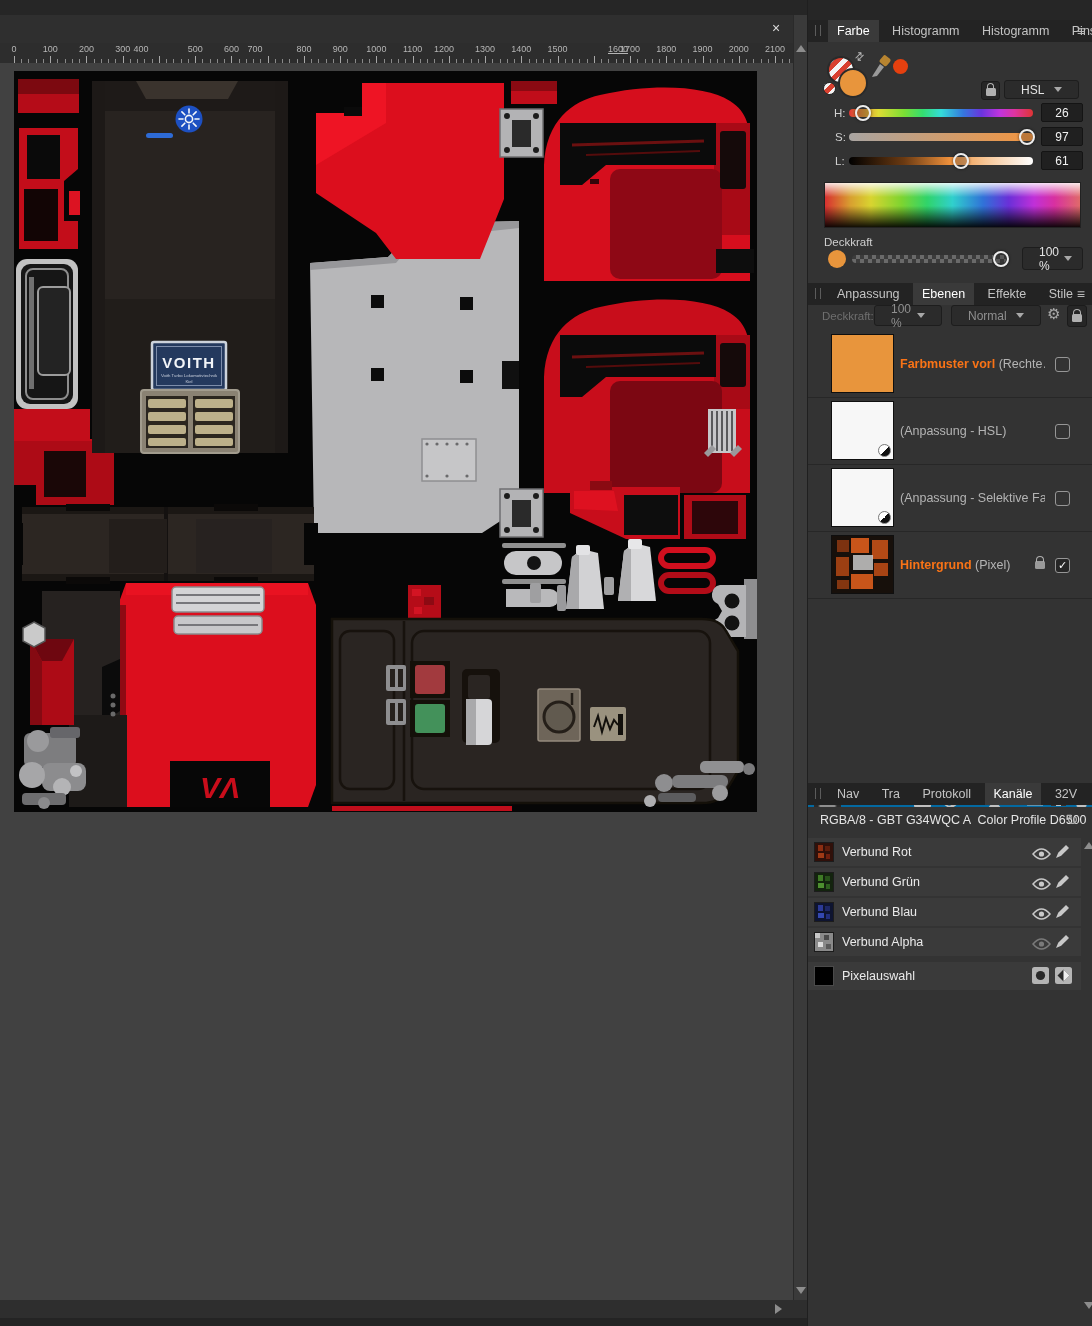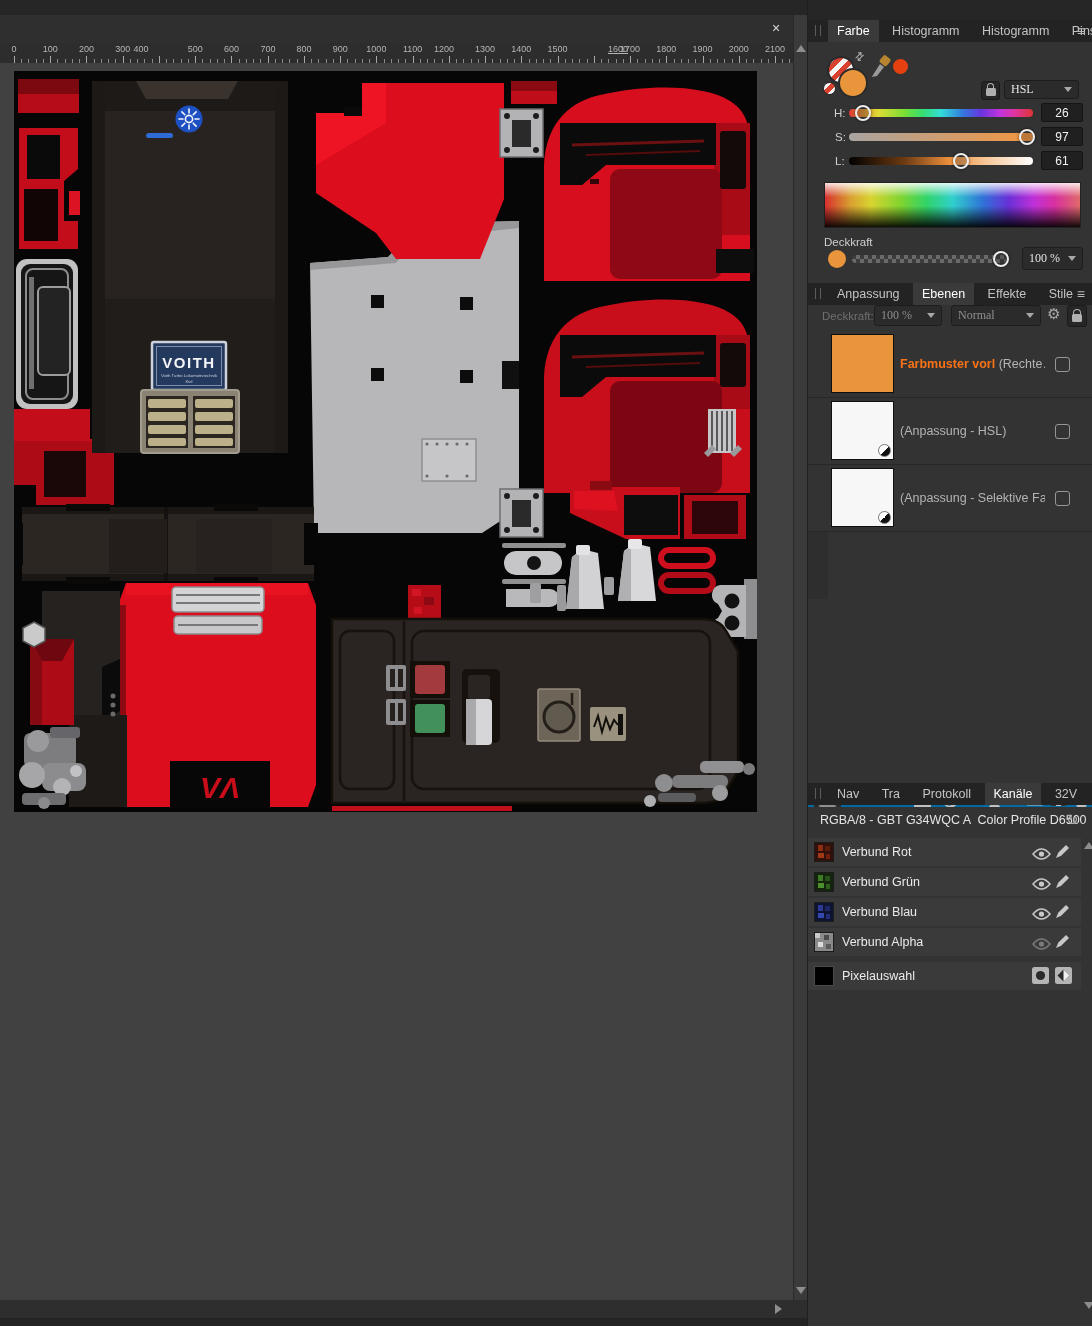--- a/index.html
+++ b/index.html
@@ -30,21 +30,21 @@
   .ptop{position:absolute;left:0;width:285px;height:20px;background:#262626;}
   .tabrow{position:absolute;left:0;width:285px;height:22px;background:#232323;white-space:nowrap;padding-left:20px;box-sizing:border-box;}
   .tab{display:inline-block;height:22px;line-height:22px;padding:0 9px;font-size:12.5px;color:#c4c4c4;}
   .tab.active{background:#3a3a3a;color:#fff;}
   .grip{position:absolute;left:7px;top:5px;width:4px;height:11px;border-left:1.5px solid #5c5c5c;border-right:1.5px solid #5c5c5c;}
   .menu-icon{position:absolute;right:8px;top:3px;color:#b8b8b8;font-size:14px;}
 
   
   .swatch-ring{position:absolute;border-radius:50%;box-sizing:border-box;}
   .stripes{background:repeating-linear-gradient(135deg,#f4f4f4 0 5px,#d8402f 5px 10px);}
-  .dd{position:absolute;background:#2b2b2b;border:1px solid #1d1d1d;border-radius:3px;display:flex;align-items:center;justify-content:space-between;padding:0 6px;box-sizing:border-box;color:#e4e4e4;font-size:12px;font-family:Liberation Serif, serif;}
+  .dd{position:absolute;background:#2b2b2b;border:1px solid #1d1d1d;border-radius:3px;display:flex;align-items:center;justify-content:space-between;padding:0 16px;box-sizing:border-box;color:#e4e4e4;font-size:12px;}
   .dd .dd-arrow{width:0;height:0;border-left:4px solid transparent;border-right:4px solid transparent;border-top:5px solid #a8a8a8;margin-left:5px;}
   .dd.dim{color:#8f8f8f;}
   .valbox{position:absolute;background:#202020;border:1px solid #141414;border-radius:2px;color:#f2f2f2;font-size:12px;display:flex;align-items:center;justify-content:center;box-sizing:border-box;}
   .slabel{position:absolute;font-size:11.5px;color:#d0d0d0;}
   .track{position:absolute;height:8px;border-radius:4px;}
   .handle{position:absolute;width:12px;height:12px;border-radius:50%;border:2px solid #ededed;background:rgba(30,30,30,.25);top:50%;transform:translate(-50%,-50%);box-shadow:0 0 3px rgba(0,0,0,.7);}
   .lockbtn{position:absolute;background:#262626;border:1px solid #1b1b1b;border-radius:3px;}
   .lockicon{position:relative;width:10px;height:8px;background:#b0b0b0;border-radius:1.5px;}
   .lockicon::before{content:"";position:absolute;left:1.4px;top:-5px;width:7.2px;height:6px;border:1.5px solid #b0b0b0;border-bottom:none;border-radius:4px 4px 0 0;box-sizing:border-box;}
   #spectrum{position:absolute;left:16px;top:182px;width:257px;height:46px;border:1px solid #222;box-sizing:border-box;
@@ -197,21 +197,21 @@
         <i class="tick major" style="left: 774.998px;"></i>
         <i class="tick" style="left: 782.246px;"></i>
         <i class="tick" style="left: 789.493px;"></i>
         <b class="rlabel" style="left: 14px;">0</b>
         <b class="rlabel" style="left: 50.238px;">100</b>
         <b class="rlabel" style="left: 86.476px;">200</b>
         <b class="rlabel" style="left: 122.714px;">300</b>
         <b class="rlabel" style="left: 141px;">400</b>
         <b class="rlabel" style="left: 195.19px;">500</b>
         <b class="rlabel" style="left: 231.428px;">600</b>
-        <b class="rlabel" style="left: 268px;">700</b>
+        <b class="rlabel" style="left: 255px;">700</b>
         <b class="rlabel" style="left: 303.904px;">800</b>
         <b class="rlabel" style="left: 340.142px;">900</b>
         <b class="rlabel" style="left: 376.38px;">1000</b>
         <b class="rlabel" style="left: 412.618px;">1100</b>
         <b class="rlabel" style="left: 444px;">1200</b>
         <b class="rlabel" style="left: 485.094px;">1300</b>
         <b class="rlabel" style="left: 521.332px;">1400</b>
         <b class="rlabel" style="left: 557.57px;">1500</b>
         <b class="rlabel" style="left: 618px; text-decoration: underline;">1600</b>
         <b class="rlabel" style="left: 630.046px;">1700</b>
@@ -573,20 +573,38 @@
     <div class="lname"><span>(Anpassung - HSL)</span></div>
     <div class="cb"></div>
   </div>
   <div class="lrow" style="top:465px">
     <div class="lthumb" style="background:#f7f7f7">
           <span class="halfmoon"></span>
         </div>
     <div class="lname"><span>(Anpassung - Selektive Fa…</span></div>
     <div class="cb"></div>
   </div>
+  <div class="lrow" style="top:532px">
+    <div class="lthumb">
+      <svg width="61" height="57" viewBox="0 0 61 57">
+            <rect width="61" height="57" fill="#17100b"></rect>
+            <rect x="19" y="2" width="18" height="15" fill="#c8551a"></rect>
+            <rect x="5" y="4" width="12" height="12" fill="#7c3210"></rect>
+            <rect x="40" y="4" width="16" height="19" fill="#b34a16"></rect>
+            <rect x="21" y="19" width="20" height="15" fill="#c9c9c9" opacity=".85"></rect>
+            <rect x="4" y="21" width="13" height="19" fill="#9c3f12"></rect>
+            <rect x="42" y="27" width="14" height="13" fill="#a84414"></rect>
+            <rect x="19" y="38" width="22" height="15" fill="#c8551a"></rect>
+            <rect x="5" y="44" width="12" height="9" fill="#843610"></rect>
+          </svg>
+    </div>
+    <div class="lname"><span class="b">Hintergrund</span><span> (Pixel)</span></div>
+    <div class="lockicon" style="position:absolute;left:227px;top:29px;background:#9a9a9a"></div>
+    <div class="cb checked">✓</div>
+  </div>
 
   <div class="ltoolbar">
     <span class="ticon" style="left:6px;top:2px;width:27px;height:25px;background:#2a2a2a;border-radius:2px">
       <svg width="27" height="25" viewBox="0 0 27 25">
             <path d="M4,8 L13,4 L23,8 L13,12 Z" fill="#d2d2d2"></path>
             <path d="M4,13 L13,9 L23,13 L13,17 Z" fill="#b2b2b2"></path>
             <path d="M4,18 L13,14 L23,18 L13,22 Z" fill="#8f8f8f"></path>
           </svg>
     </span>
     <span class="ticon" style="left:106px"><svg width="17" height="17" viewBox="0 0 17 17">

